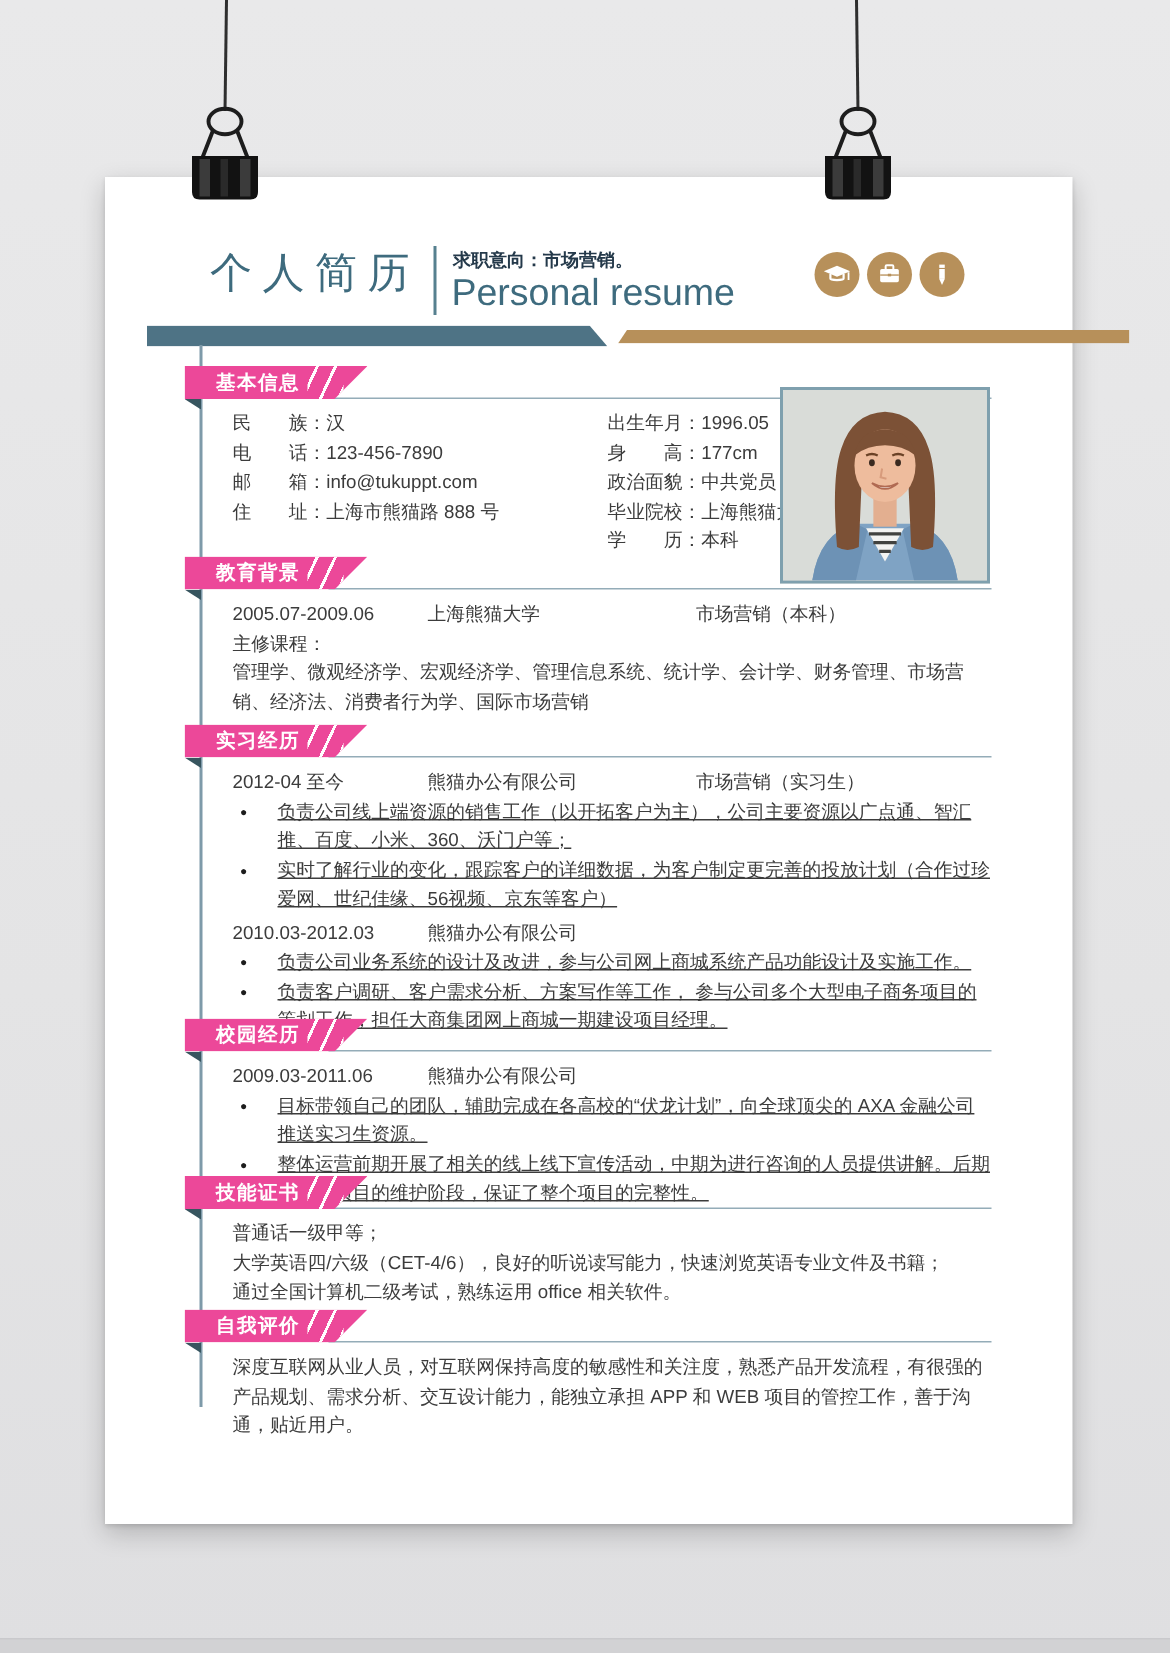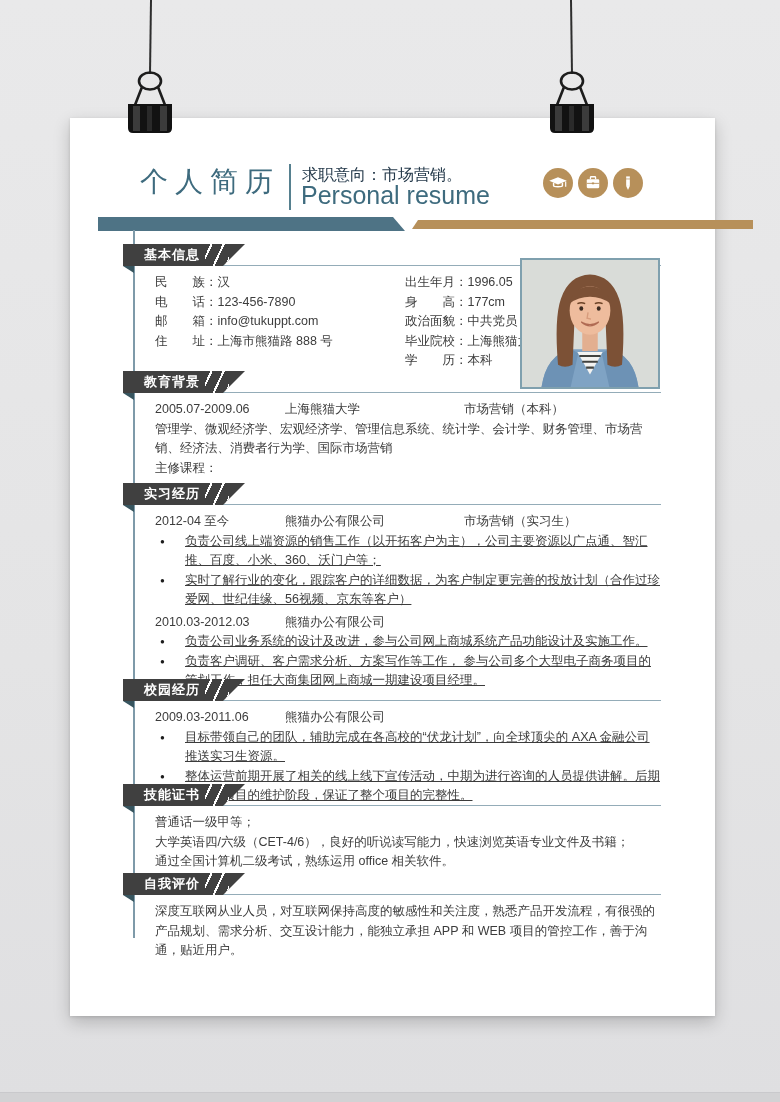--- a/index.html
+++ b/index.html
@@ -21,41 +21,41 @@
   .clip{position:absolute;top:0;width:60px;height:140px;z-index:10;}
   .clip.c1{left:120px;}
   .clip.c2{left:542px;}
 
   
   .title-cn{
     position:absolute;left:70px;top:36px;font-size:28px;line-height:56px;
     color:#3e6b7e;letter-spacing:7px;font-weight:500;
   }
   .title-sep{position:absolute;left:219px;top:46px;width:2px;height:46px;background:#56808f;}
-  .job-intent{position:absolute;left:232px;top:47px;font-size:16px;font-weight:normal;color:#24394a;}
+  .job-intent{position:absolute;left:232px;top:47px;font-size:12px;font-weight:bold;color:#24394a;}
   .title-en{position:absolute;left:231px;top:63px;font-size:25px;color:#3e6b7e;}
   .hicons{position:absolute;left:473px;top:50px;display:flex;gap:5px;}
   .hicon{width:30px;height:30px;border-radius:50%;background:#b7905a;display:flex;align-items:center;justify-content:center;}
 
   .bar-teal{
     position:absolute;left:28px;top:99px;width:307px;height:14px;background:#4e7385;
     clip-path:polygon(0 0,calc(100% - 12px) 0,100% 100%,0 100%);
   }
   .bar-gold{position:absolute;left:342px;top:102px;width:341px;height:9px;background:#b7905a;
     clip-path:polygon(6px 0,100% 0,100% 100%,0 100%);}
 
   
   .vline{position:absolute;left:63px;top:112px;width:2px;height:708px;background:#7e9aa9;}
 
   
   .section{position:absolute;left:0;width:100%;}
   .sec-head{position:relative;height:22px;margin:0 54px 0 53px;}
   .sec-rule{position:absolute;left:96px;right:0;bottom:0;height:1px;background:#94acb8;}
   .sec-banner{
-    position:absolute;left:0;top:0;width:122px;height:22px;background:#404040;
+    position:absolute;left:0;top:0;width:122px;height:22px;background:#ec4899;
     clip-path:polygon(0 0,100% 0,calc(100% - 22px) 100%,0 100%);
     color:#fff;font-size:13px;font-weight:bold;letter-spacing:1px;
     display:flex;align-items:center;padding-left:21px;box-sizing:border-box;z-index:2;
   }
   .sec-banner i{
     position:absolute;top:0;bottom:0;right:16px;width:24px;
     background:repeating-linear-gradient(115deg,rgba(255,255,255,0) 0 5px,#ffffff 5px 7px,rgba(255,255,255,0) 7px 11px);
   }
   .sec-fold{position:absolute;left:0;top:22px;width:11px;height:7px;background:#37555f;
     clip-path:polygon(0 0,100% 0,100% 100%);z-index:1;}
@@ -203,22 +203,22 @@
           <span>教育背景</span>
         </div>
       <div class="sec-fold"></div>
     </div>
     <div class="sec-body">
       <div class="row3">
         <span class="c1">2005.07-2009.06</span>
         <span class="c2">上海熊猫大学</span>
         <span class="c3">市场营销（本科）</span>
       </div>
+      <div>主修课程：</div>
       <div>管理学、微观经济学、宏观经济学、管理信息系统、统计学、会计学、财务管理、市场营销、经济法、消费者行为学、国际市场营销</div>
-      <div>主修课程：</div>
     </div>
   </div>
 
   <div class="section" style="top:365px">
     <div class="sec-head">
       <div class="sec-rule"></div>
       <div class="sec-banner">
           <i></i>
           <span>实习经历</span>
         </div>

